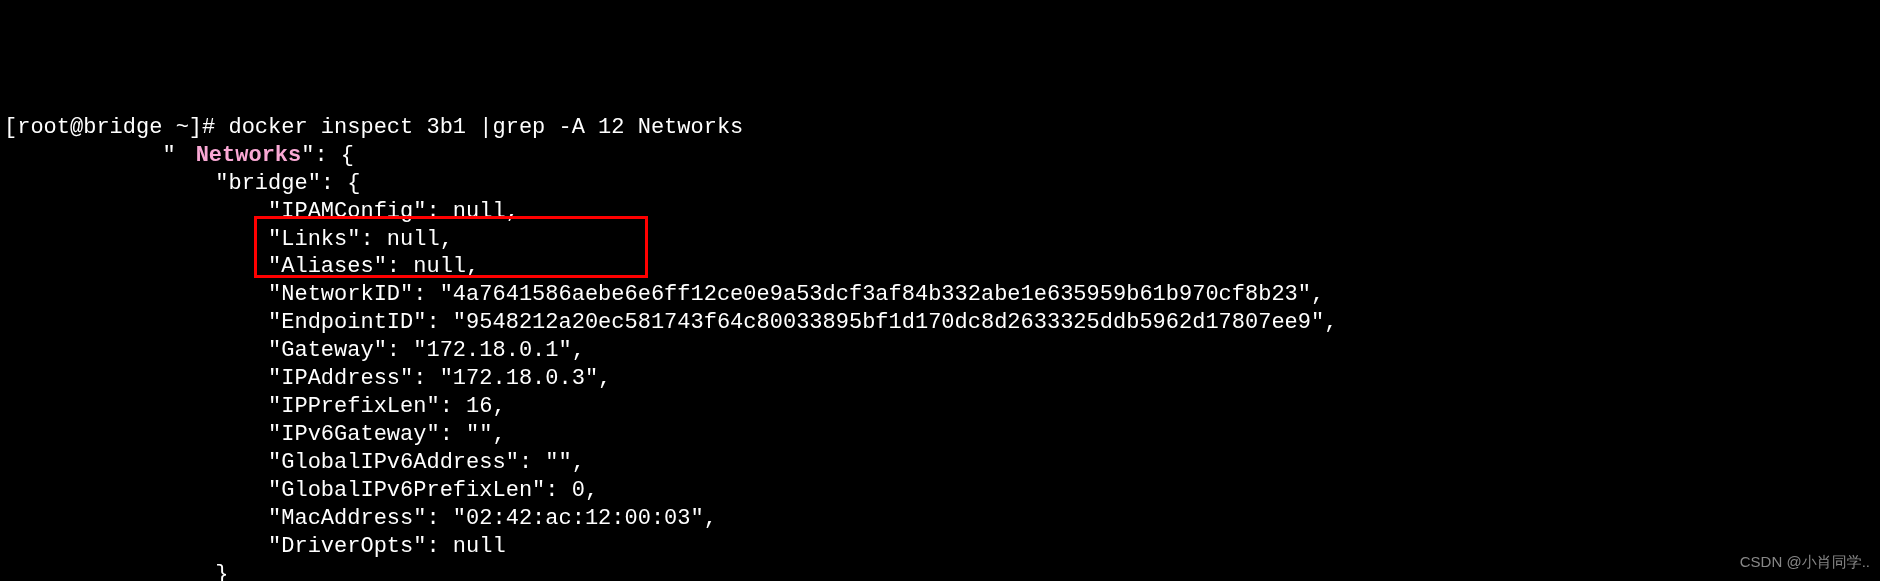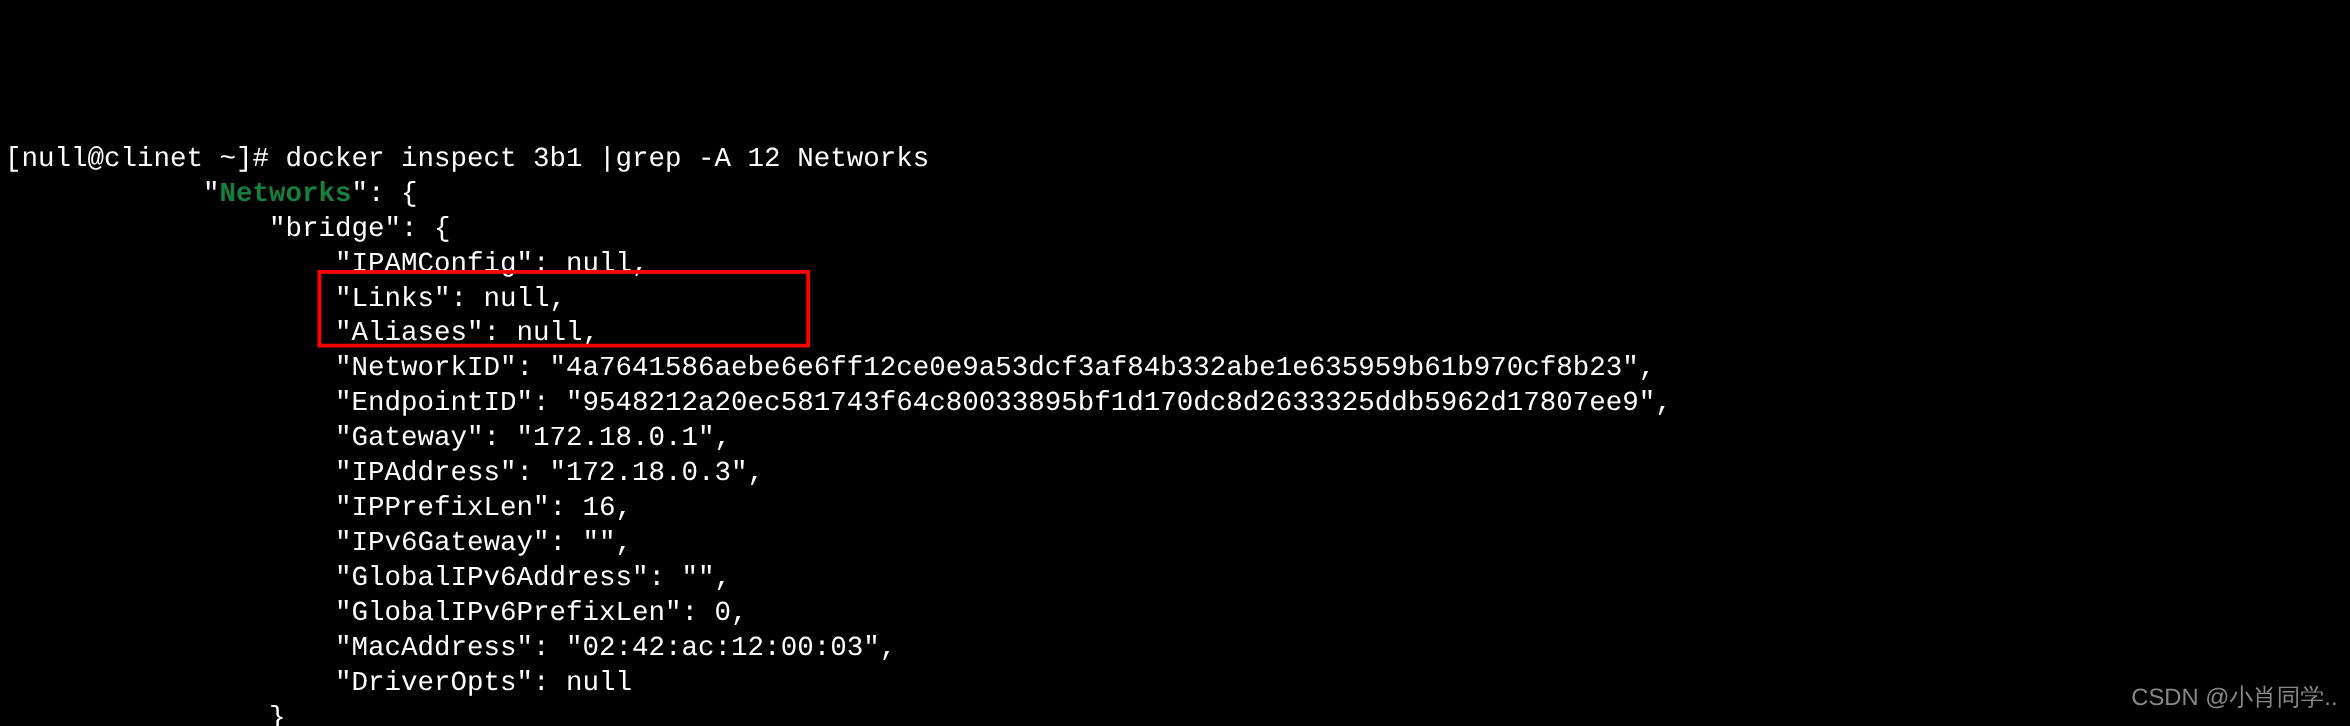--- a/index.html
+++ b/index.html
@@ -14,47 +14,48 @@
       font-size: 22px;
       line-height: 1.27;
       padding: 2px 4px;
       width: 1880px;
       height: 581px;
       white-space: pre;
       position: relative;
       overflow: hidden;
     }
     .match {
-      color: #15803d;
+      color: #f9a8d4;
       font-weight: bold;
+      margin-left: 20px;
     }
     .highlight-box {
       position: absolute;
       border: 3px solid #ff0000;
       left: 254px;
       top: 216px;
       width: 394px;
       height: 62px;
       pointer-events: none;
     }
     .watermark {
       position: absolute;
       right: 10px;
       bottom: 10px;
       color: #888888;
-      font-size: 19px;
+      font-size: 15px;
       font-family: sans-serif;
     }
   </style>
 </head>
 <body>
 
 
 
-<div><span>[null@clinet ~]# </span><span>docker inspect 3b1 |grep -A 12 Networks</span>
+<div><span>[root@bridge ~]# </span><span>docker inspect 3b1 |grep -A 12 Networks</span>
 <span>            "</span><span class="match">Networks</span><span>": {</span>
 <span>                "bridge": {</span>
 <span>                    "IPAMConfig": null,</span>
 <span>                    "Links": null,</span>
 <span>                    "Aliases": null,</span>
 <span>                    "NetworkID": "4a7641586aebe6e6ff12ce0e9a53dcf3af84b332abe1e635959b61b970cf8b23",</span>
 <span>                    "EndpointID": "9548212a20ec581743f64c80033895bf1d170dc8d2633325ddb5962d17807ee9",</span>
 <span>                    "Gateway": "172.18.0.1",</span>
 <span>                    "IPAddress": "172.18.0.3",</span>
 <span>                    "IPPrefixLen": 16,</span>

